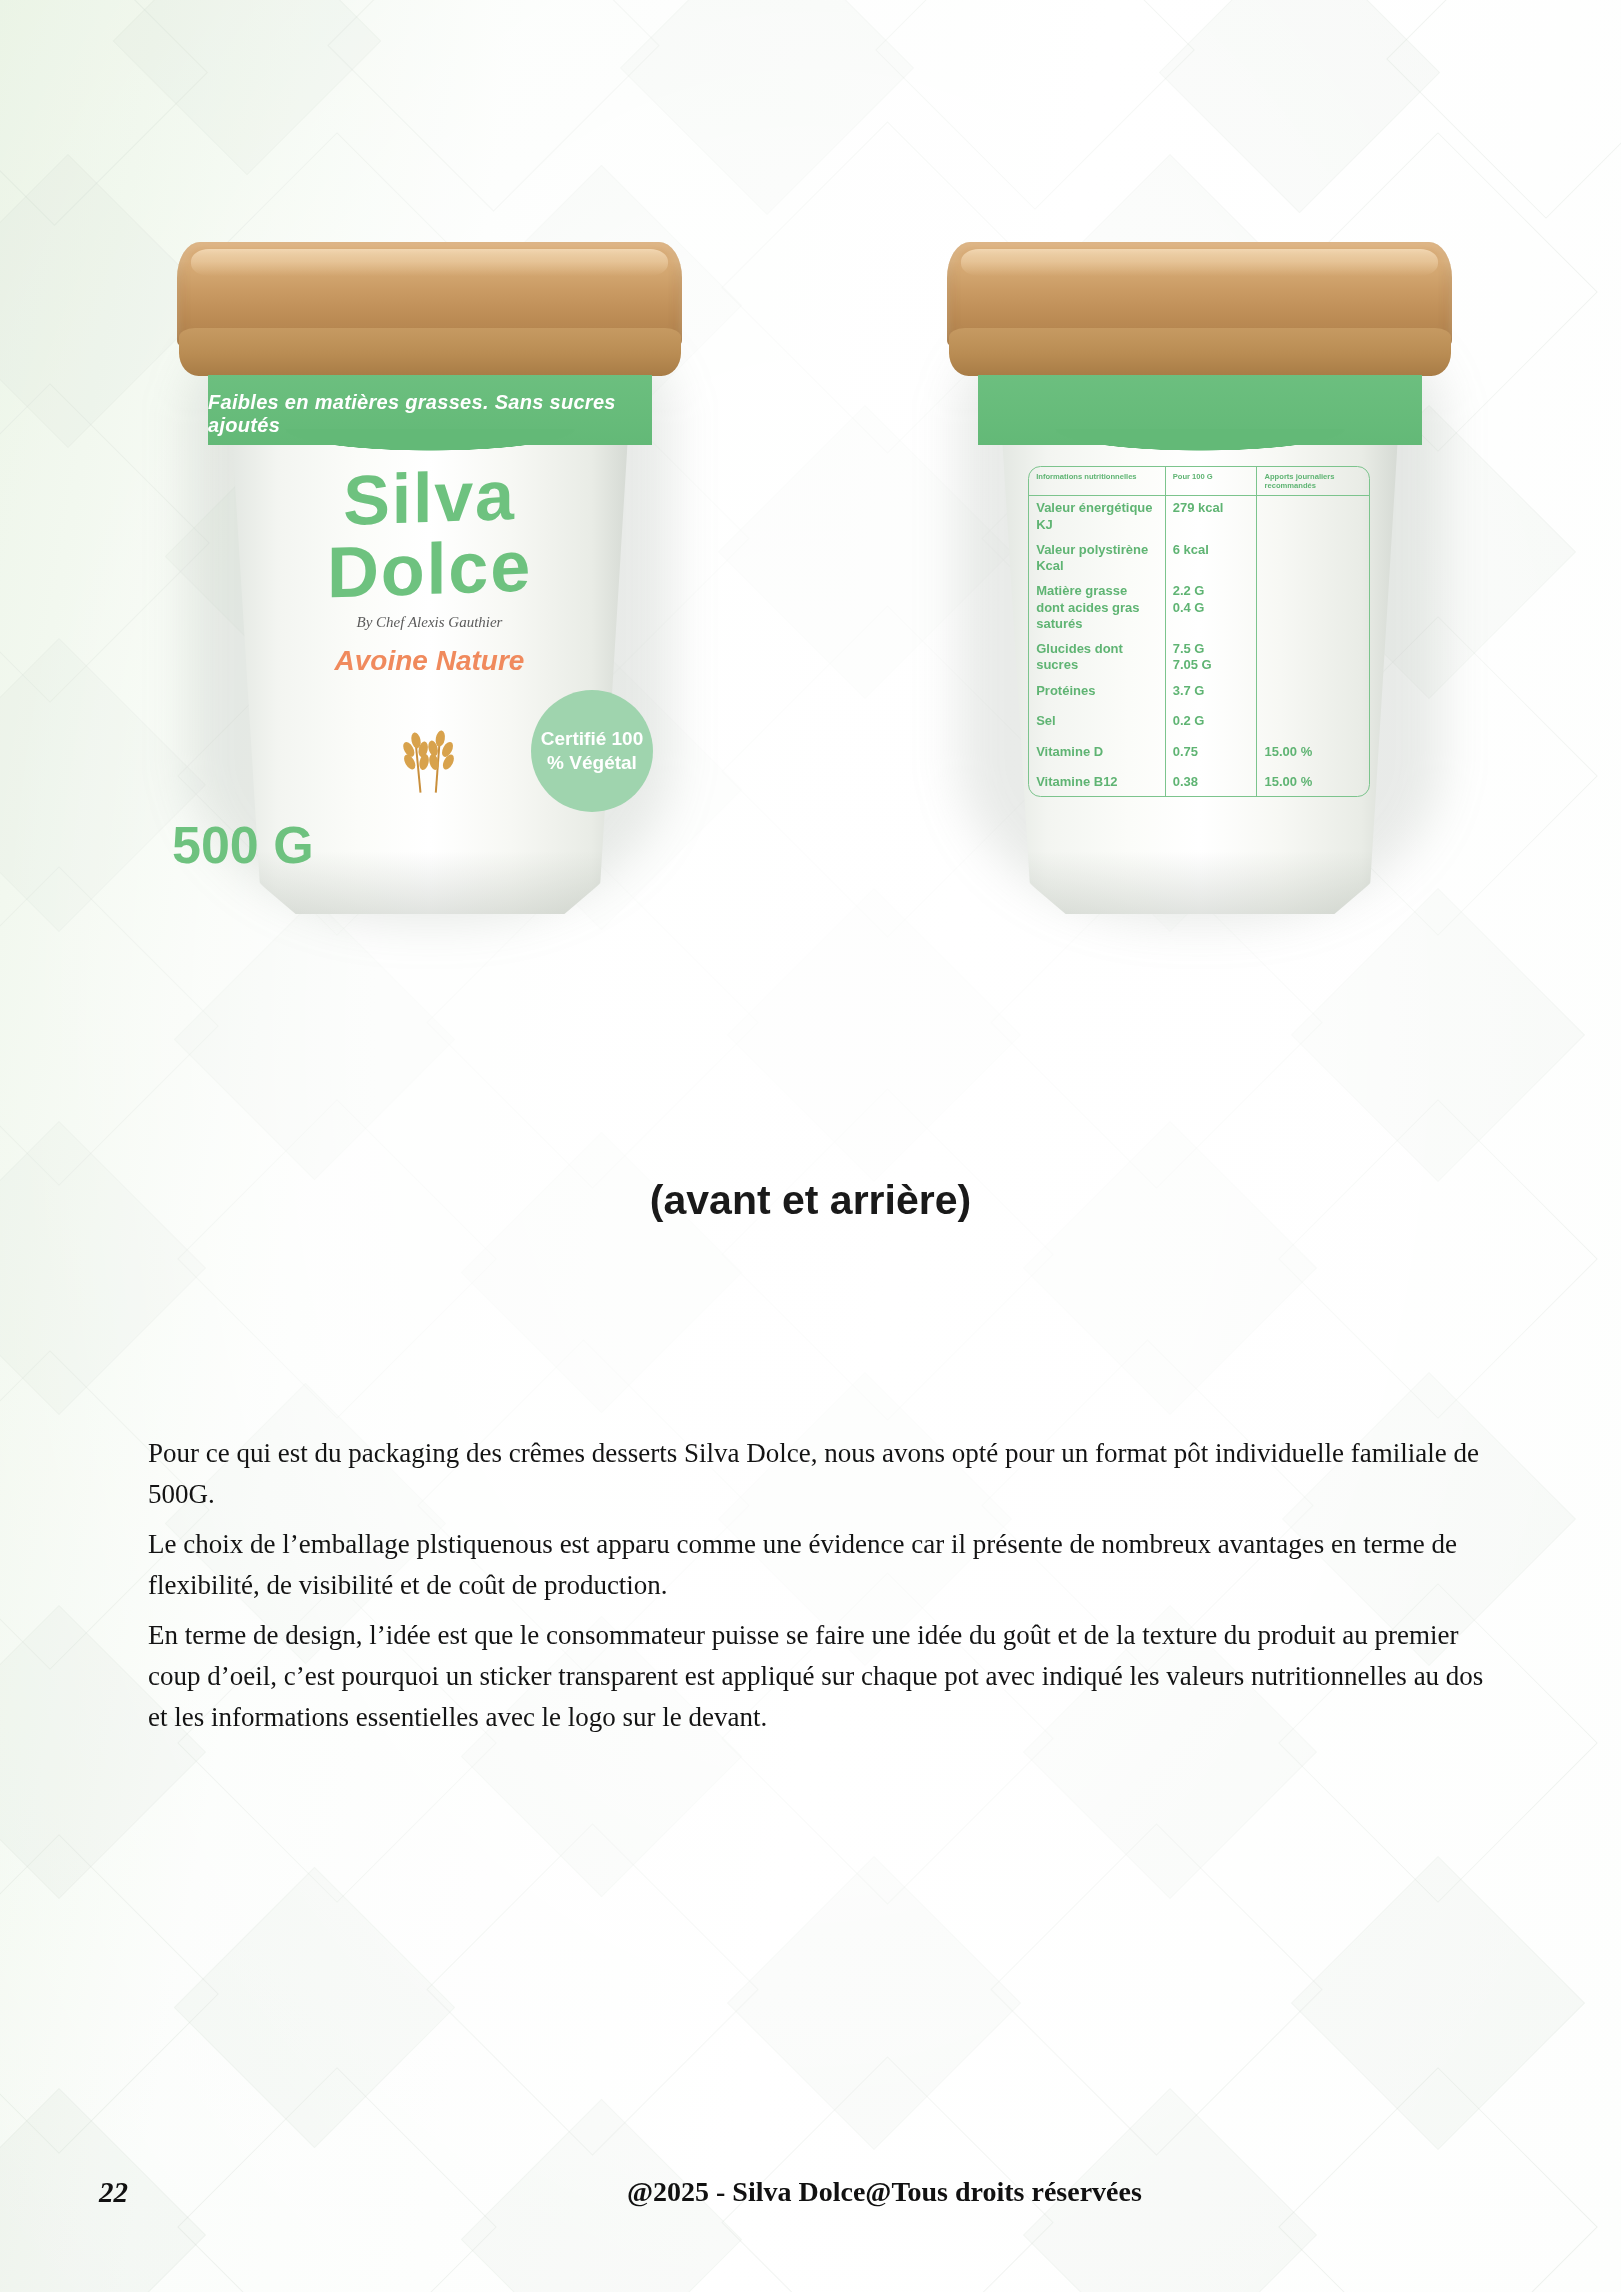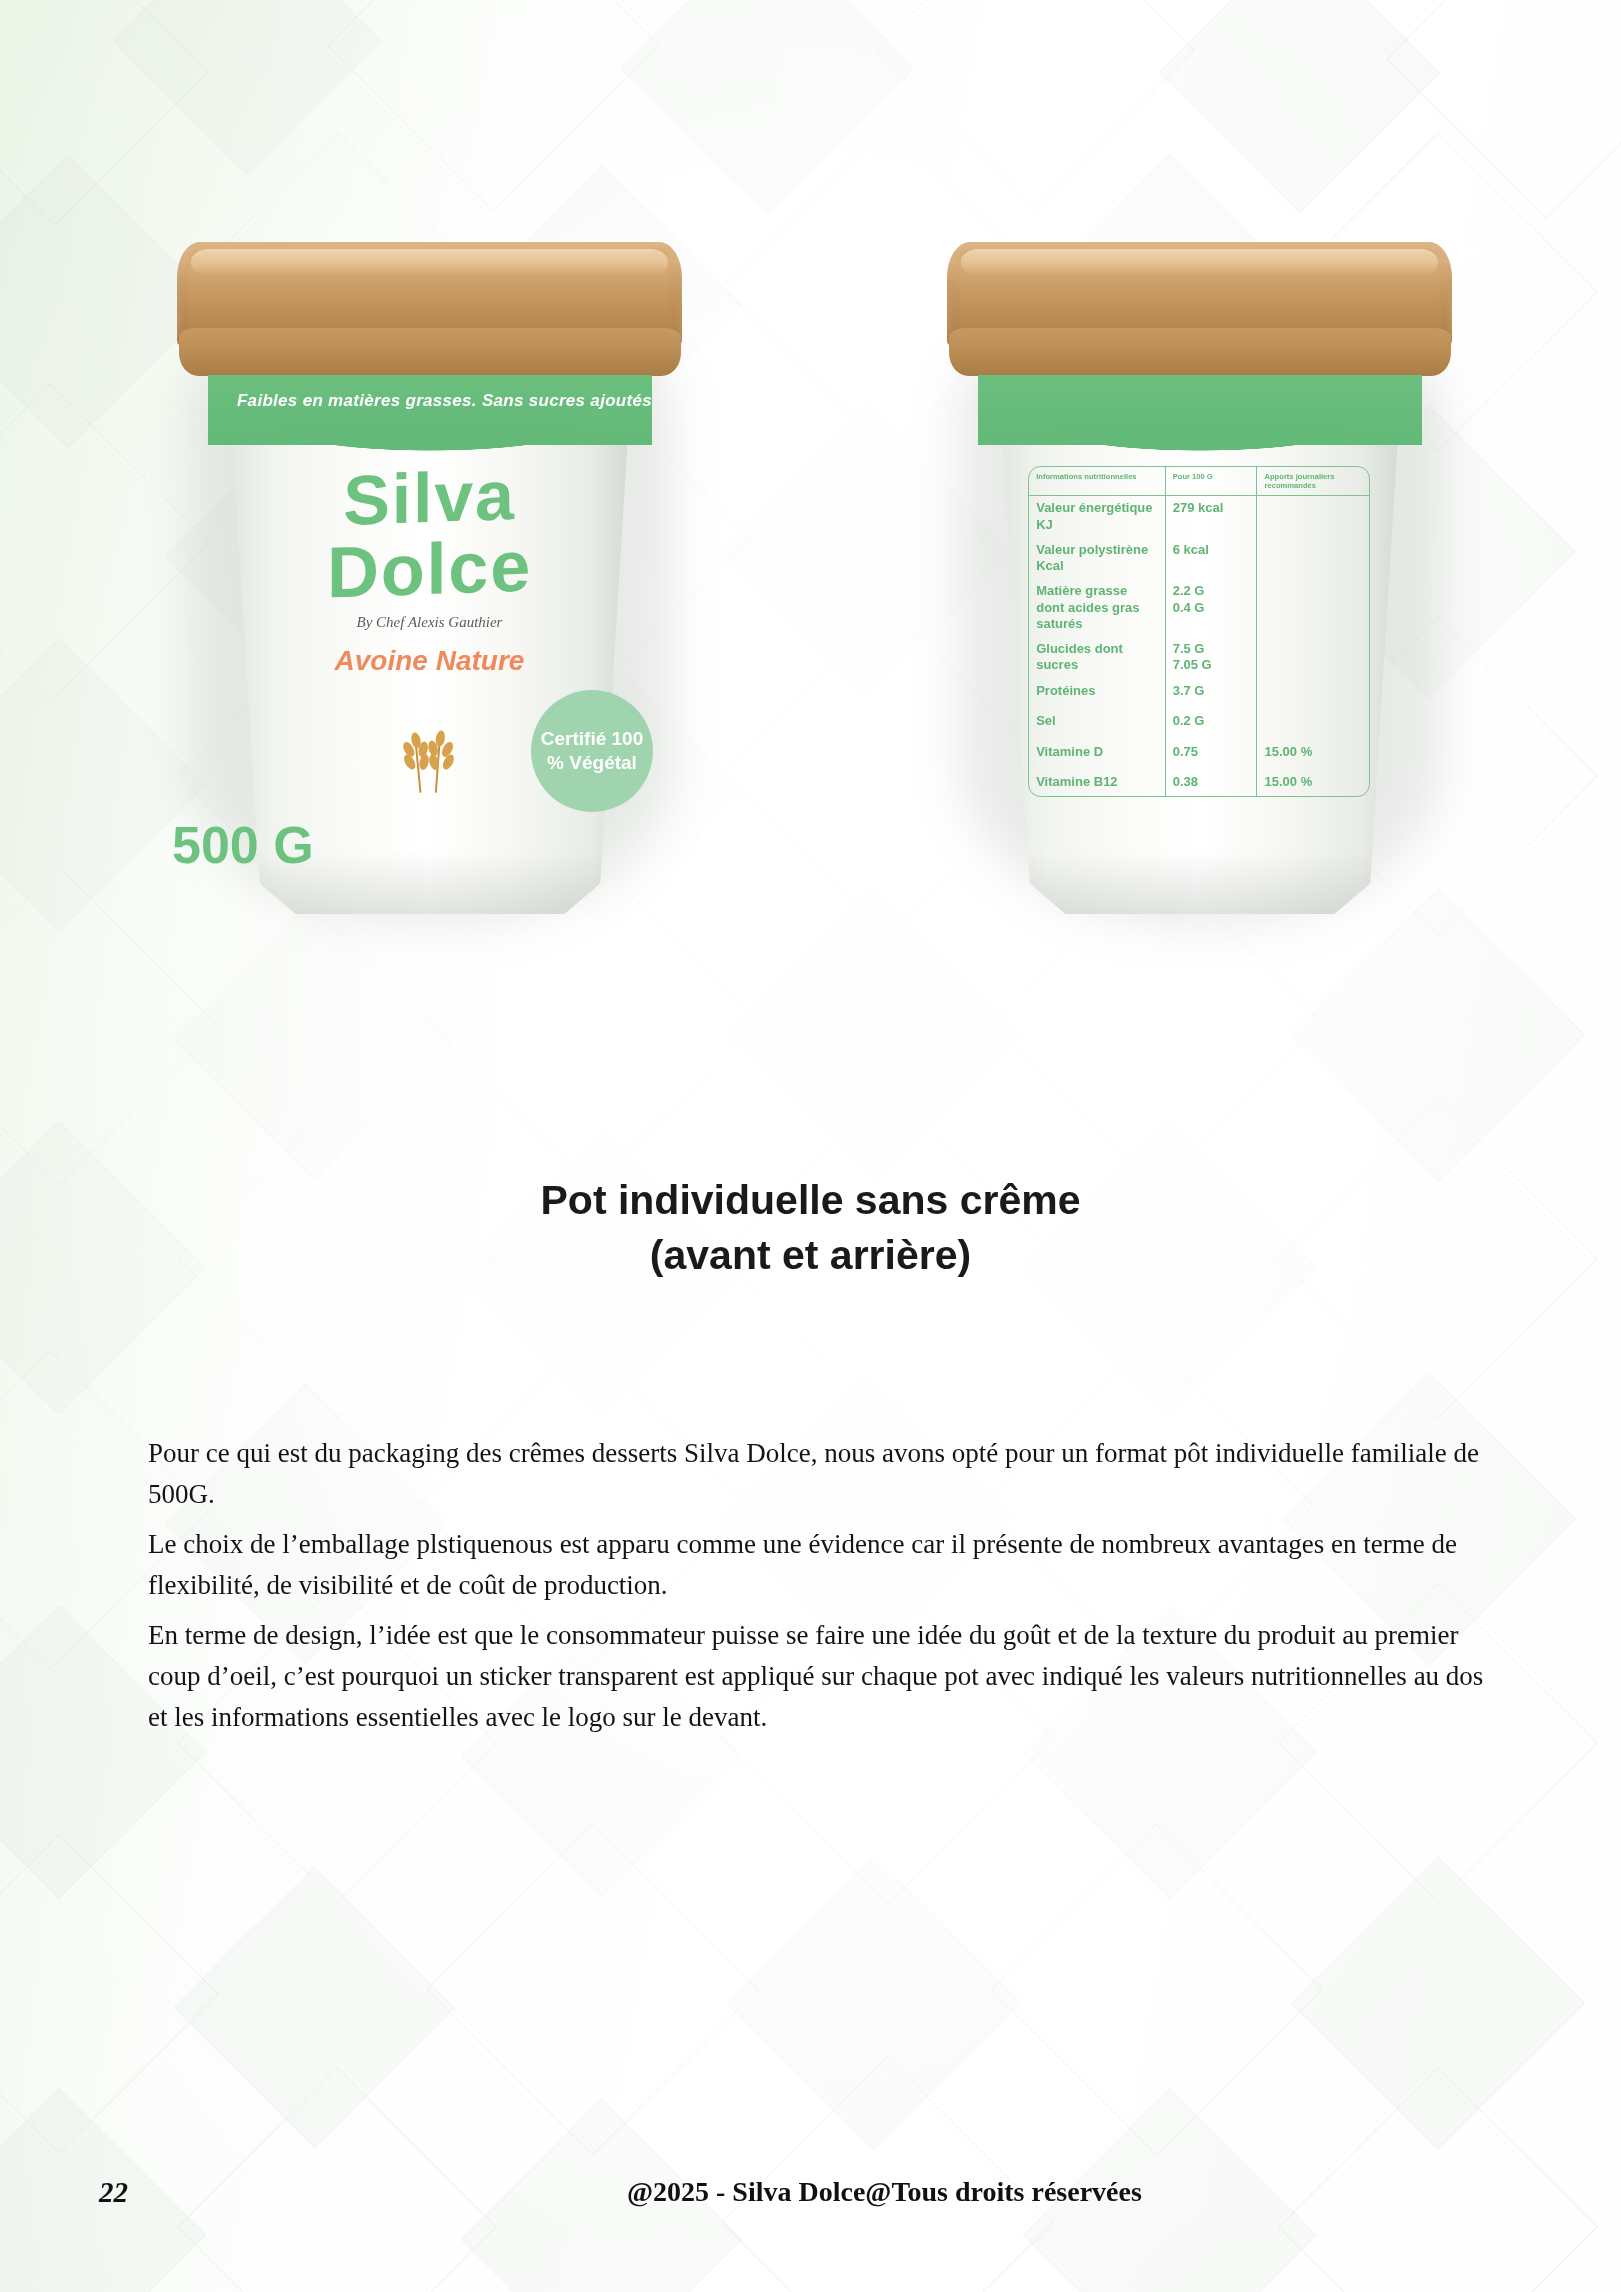--- a/index.html
+++ b/index.html
@@ -131,26 +131,26 @@
   }
   .green-band::after {
     content: "";
     position: absolute;
     left: 0; right: 0; bottom: -25px; height: 41px;
     background: radial-gradient(ellipse 62% 100% at 50% 0%, #63b977 52%, rgba(99,185,119,0) 53%);
   }
   .band-text {
     position: absolute;
     left: 0; right: 0; top: 16px;
-    text-align: right;
+    text-align: left;
     color: #ffffff;
     font-family: "Liberation Sans", sans-serif;
     font-weight: bold;
     font-style: italic;
-    font-size: 17px;
+    font-size: 20px;
     letter-spacing: 0.3px;
   }
 
   
   .brand {
     position: absolute;
     left: 0; right: 0; top: 224px;
     text-align: center;
     color: #6ec27f;
     font-family: "Liberation Sans", sans-serif;
@@ -497,21 +497,20 @@
                 <td class="sep">15.00 %</td>
               </tr>
           </tbody>
         </table>
       </div>
     </div>
 
   </div>
 
   <div class="caption">
-    <div>Pot individuelle sans crême</div>
     <div>(avant et arrière)</div>
   </div>
 
   <div class="body-copy">
     <p>Pour ce qui est du packaging  des crêmes desserts Silva Dolce, nous avons opté pour un format pôt individuelle familiale de 500G.</p>
     <p>Le choix de l’emballage plstiquenous est apparu comme une évidence car il présente de nombreux  avantages en terme de flexibilité, de visibilité et de coût de production.</p>
     <p>En terme de design, l’idée est que le consommateur puisse se faire une  idée du goût et  de la texture du produit au premier coup d’oeil, c’est pourquoi un sticker transparent est appliqué sur chaque pot avec indiqué les valeurs nutritionnelles au dos et les informations essentielles avec le logo sur le devant.</p>
   </div>
 
   <div class="page-number">22</div>

